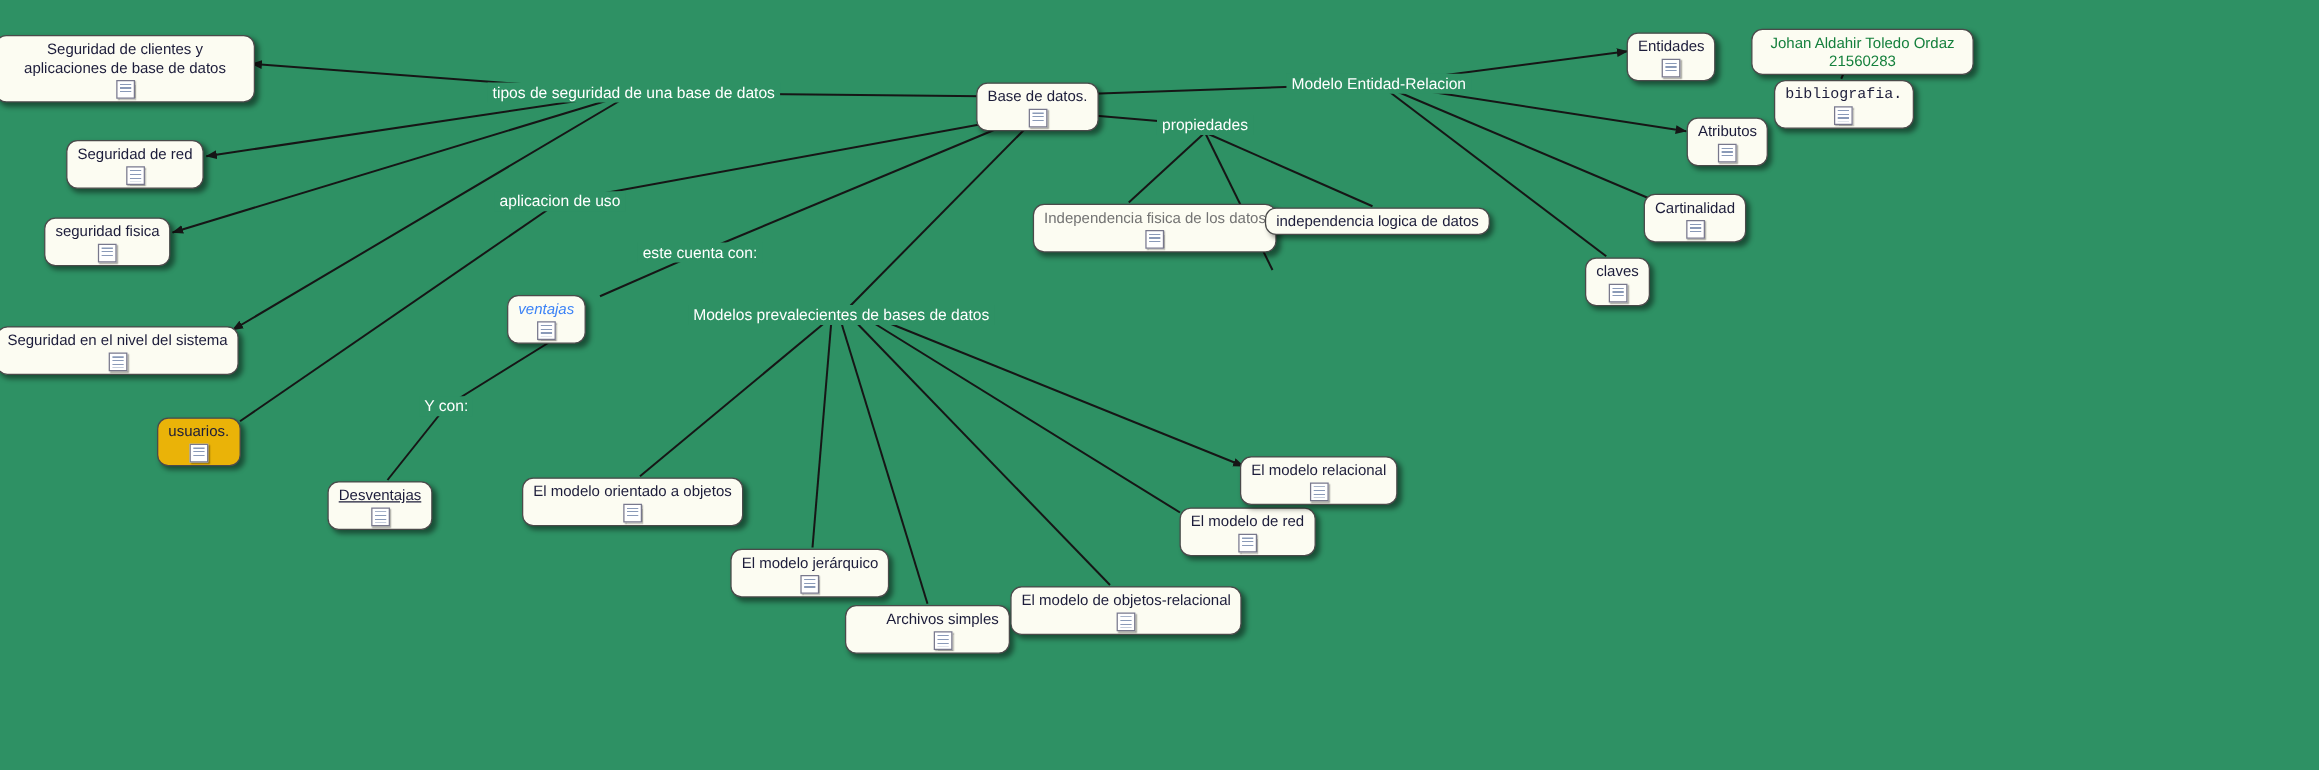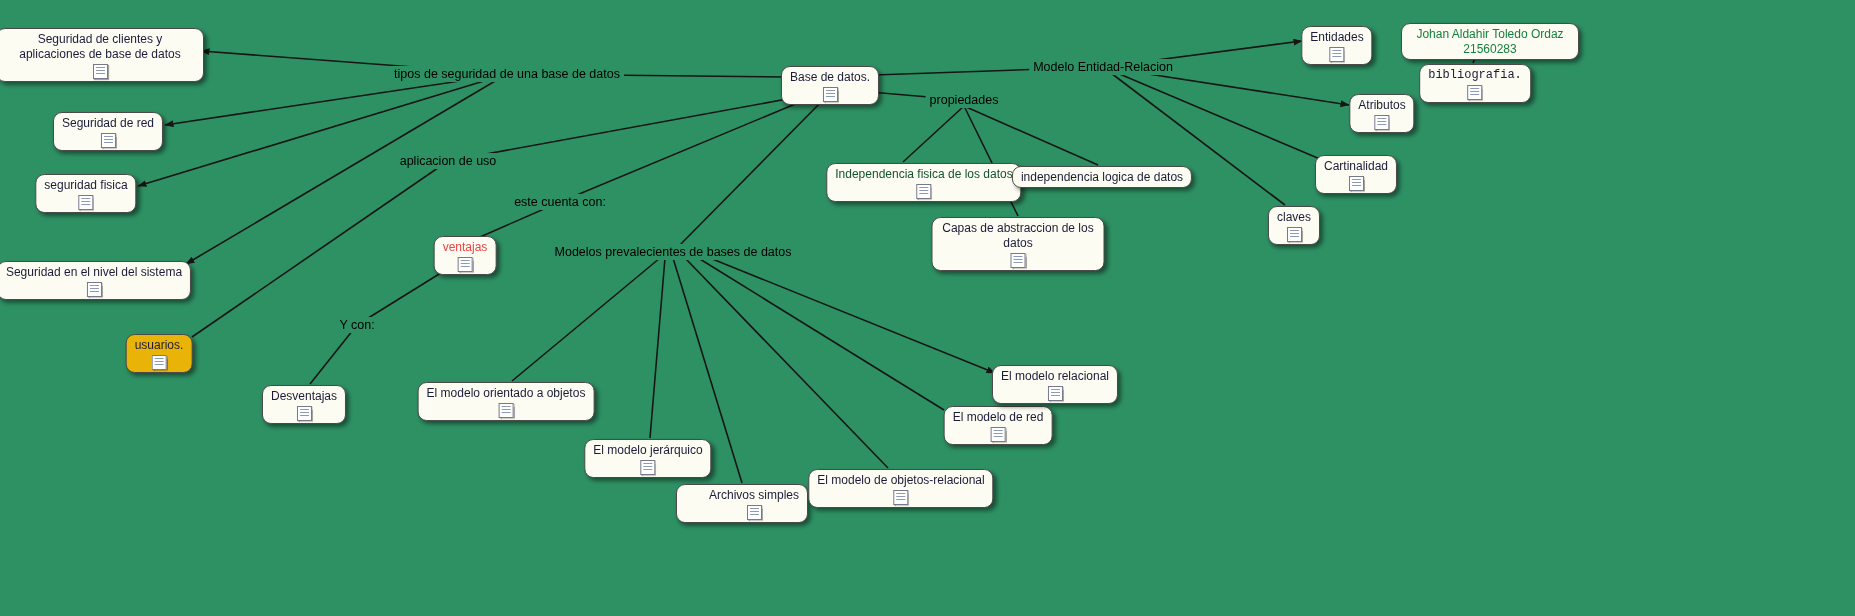--- a/index.html
+++ b/index.html
@@ -11,21 +11,21 @@
   }
   #wires { position:absolute; left:0; top:0; z-index:1; }
   #labels-layer, #nodes-layer { position:absolute; left:0; top:0; width:100%; height:100%; z-index:2; pointer-events:none; }
   #nodes-layer { z-index:3; }
 
   .link-label {
     position:absolute;
     transform:translate(-50%,-50%);
     padding:1px 4px;
     font-size:12.5px;
-    color:#000000;
+    color:#ffffff;
     white-space:nowrap;
     pointer-events:auto;
     cursor:default;
   }
 
   .node {
     position:absolute;
     transform:translateX(-50%);
     background:#fcfcf2;
     border:1px solid #4a4a4a;
@@ -148,36 +148,32 @@
         <div class="res-icon"></div>
       </div>
       <div class="node" style="left: 1356px; top: 155px; background: rgb(252, 252, 242); border-color: rgb(74, 74, 74); color: rgb(28, 28, 58);">
         <span class="node-label">Cartinalidad</span>
         <div class="res-icon"></div>
       </div>
       <div class="node" style="left: 1294px; top: 206px; background: rgb(252, 252, 242); border-color: rgb(74, 74, 74); color: rgb(28, 28, 58);">
         <span class="node-label">claves</span>
         <div class="res-icon"></div>
       </div>
-      <div class="node" style="left: 924px; top: 163px; background: rgb(252, 252, 242); border-color: rgb(74, 74, 74); color: #14532d; text-align: center;">
+      <div class="node" style="left: 924px; top: 163px; background: rgb(252, 252, 242); border-color: rgb(74, 74, 74); color: #737373; text-align: center;">
         <span class="node-label">Independencia fisica de los datos</span>
         <div class="res-icon"></div>
       </div>
       <div class="node" style="left: 1102px; top: 166px; background: rgb(252, 252, 242); border-color: rgb(74, 74, 74); color: rgb(28, 28, 58);">
         <span class="node-label">independencia logica de datos</span>
       </div>
-      <div class="node wrap" style="left: 1018px; top: 217px; max-width: 155px; background: rgb(252, 252, 242); border-color: rgb(74, 74, 74); color: rgb(28, 28, 58);">
-        <span class="node-label">Capas de abstraccion de los datos</span>
-        <div class="res-icon"></div>
-      </div>
-      <div class="node" style="left: 465px; top: 236px; background: rgb(252, 252, 242); border-color: rgb(74, 74, 74); color: #ef4444;">
+      <div class="node" style="left: 437px; top: 236px; background: rgb(252, 252, 242); border-color: rgb(74, 74, 74); color: #3b82f6; font-style: italic;">
         <span class="node-label">ventajas</span>
         <div class="res-icon"></div>
       </div>
-      <div class="node" style="left: 304px; top: 385px; background: rgb(252, 252, 242); border-color: rgb(74, 74, 74); color: rgb(28, 28, 58);">
+      <div class="node" style="left: 304px; top: 385px; background: rgb(252, 252, 242); border-color: rgb(74, 74, 74); color: rgb(28, 28, 58); text-decoration: underline;">
         <span class="node-label">Desventajas</span>
         <div class="res-icon"></div>
       </div>
       <div class="node" style="left: 648px; top: 439px; background: rgb(252, 252, 242); border-color: rgb(74, 74, 74); color: rgb(28, 28, 58);">
         <span class="node-label">El modelo jerárquico</span>
         <div class="res-icon"></div>
       </div>
       <div class="node" style="left: 506px; top: 382px; background: rgb(252, 252, 242); border-color: rgb(74, 74, 74); color: rgb(28, 28, 58);">
         <span class="node-label">El modelo orientado a objetos</span>
         <div class="res-icon"></div>

